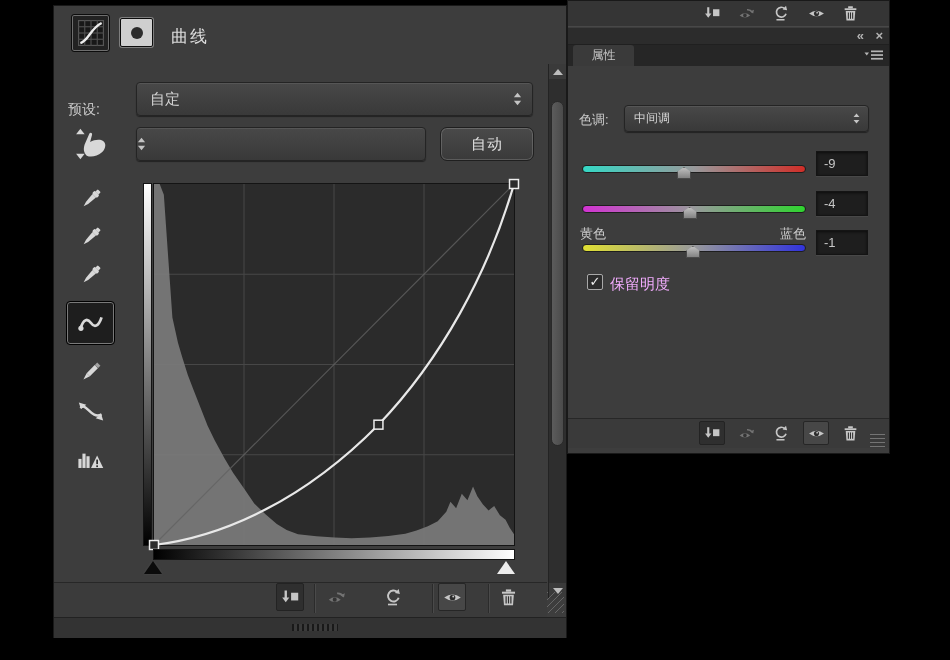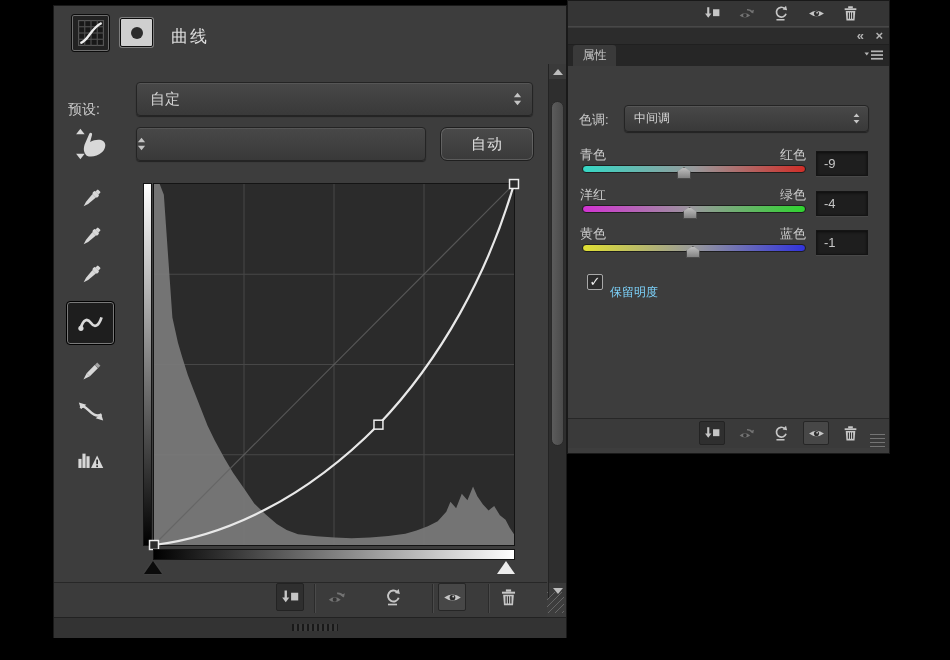--- a/index.html
+++ b/index.html
@@ -97,21 +97,21 @@
   
   .props-panel { left:567px; top:0; width:323px; height:454px; }
   .pp-toptoolbar { position:absolute; left:0; top:0; width:100%; height:26px; background:#353535;
     border-bottom:1px solid #484848; }
   .pp-toptoolbar .tbi { width:26px; height:23px; top:1px; }
   .pp-toptoolbar .tbi svg { width:17px; height:17px; }
   .pp-collapse { position:absolute; left:0; top:27px; width:100%; height:17px; background:#2c2c2c;
     border-bottom:1px solid #202020; }
   .pp-collapse .glyph { position:absolute; top:0; font-size:13px; color:#b3b3b3; line-height:16px; font-weight:bold; }
   .pp-tabrow { position:absolute; left:0; top:44px; width:100%; height:21px; background:#262626; }
-  .pp-tab { position:absolute; left:5px; top:0; width:43px; height:21px; background:#3a3a3a;
+  .pp-tab { position:absolute; left:5px; top:0; width:61px; height:21px; background:#3a3a3a;
     border-radius:3px 3px 0 0; color:#cacaca; font-size:12px; display:flex; align-items:center;
     justify-content:center; }
   .pp-menu { position:absolute; right:5px; top:4px; width:20px; height:13px; color:#b5b5b5; }
   .pp-header { position:absolute; left:0; top:65px; width:100%; height:37px; }
   .pp-adj { left:10px; top:3px; width:33px; height:31px; }
   .pp-mask { left:48px; top:6px; width:28px; height:25px; }
   .pp-mask::after { width:10px; height:10px; }
   .pp-title { position:absolute; left:88px; top:10px; font-size:15px; color:#d8d8d8; letter-spacing:1px; }
 
   .tone-dd { left:56px; top:104px; width:245px; height:27px; }
@@ -127,21 +127,21 @@
   .sl-track { position:absolute; left:14px; top:19px; width:224px; height:8px;
     border:1px solid #1e1e1e; border-radius:4px; }
   .sl-thumb { position:absolute; top:1px; width:14px; height:12px;
     clip-path:polygon(50% 0,100% 42%,100% 100%,0 100%,0 42%);
     background:linear-gradient(#c4c4c4,#7d7d7d); box-shadow:inset 0 0 0 1px #4a4a4a; }
 
   .check-row { position:absolute; left:0; top:271px; width:100%; height:20px; }
   .checkbox { position:absolute; left:19px; top:2px; width:16px; height:16px; background:#2c2c2c;
     border:1px solid #a8a8a8; border-radius:2px; color:#f0f0f0; font-size:13px; line-height:14px;
     text-align:center; }
-  .check-label { position:absolute; left:42px; top:12px; font-size:12px; color:#7dd3fc; }
+  .check-label { position:absolute; left:42px; top:3px; font-size:15px; color:#f0abfc; }
 
   .pp-footer { position:absolute; left:0; top:417px; width:100%; height:30px;
     border-top:1px solid #272727; background:#3a3a3a; }
   .pp-footer .tbi { width:26px; height:24px; top:2px; }
   .pp-footer .tbi svg { width:17px; height:17px; }
   .pp-resize { position:absolute; right:4px; bottom:6px; width:15px; height:16px;
     background:repeating-linear-gradient(0deg,rgba(130,130,130,.8) 0 1px,transparent 1px 4px); }
 
   .defs-store { position:absolute; width:0; height:0; overflow:hidden; }
 </style>
@@ -443,35 +443,27 @@
 
     <label class="field-label tone-label">色调:</label>
     <div class="dropdown tone-dd">
       <span class="dd-val">中间调</span>
       <svg class="dd-arrows" style="height:11px;margin-right:7px;">
           <use href="#ic-updown"></use>
         </svg>
     </div>
 
     <div class="slider-row" style="top:145px;">
-      <div class="sl-labels">
-        <span>青色</span>
-        <span>红色</span>
-      </div>
       <div class="sl-value">-9</div>
       <div class="sl-track" style="background: linear-gradient(to right, rgb(53, 216, 197), rgb(152, 153, 155) 50%, rgb(208, 46, 40));">
         <span class="sl-thumb" style="left: 94px;"></span>
       </div>
     </div>
 
     <div class="slider-row" style="top:185px;">
-      <div class="sl-labels">
-        <span>洋红</span>
-        <span>绿色</span>
-      </div>
       <div class="sl-value">-4</div>
       <div class="sl-track" style="background: linear-gradient(to right, rgb(210, 51, 210), rgb(152, 153, 155) 50%, rgb(47, 212, 47));">
         <span class="sl-thumb" style="left: 99.6px;"></span>
       </div>
     </div>
 
     <div class="slider-row" style="top:224px;padding-left:24px;">
       <div class="sl-labels">
         <span>黄色</span>
         <span>蓝色</span>

